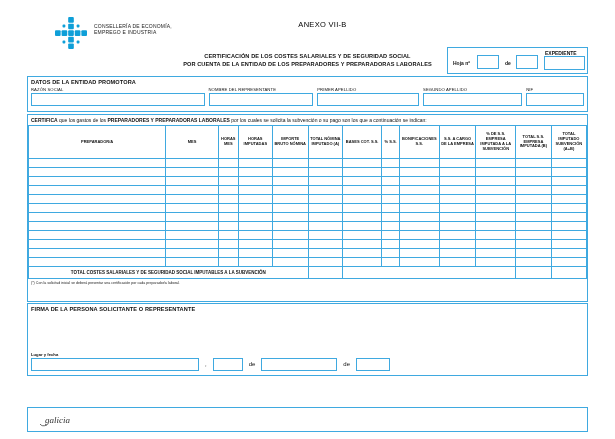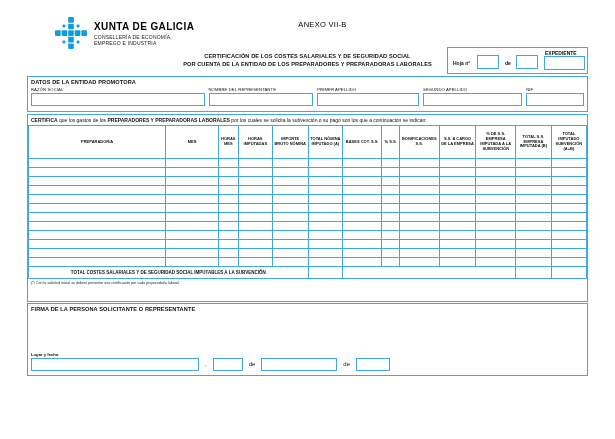--- a/index.html
+++ b/index.html
@@ -93,21 +93,20 @@
         <rect x="7" y="14" width="6" height="6" rx="1"></rect>
         <rect x="21" y="14" width="6" height="6" rx="1"></rect>
         <rect x="28" y="14" width="6" height="6" rx="1"></rect>
         <rect x="8" y="8" width="3" height="3" rx="1"></rect>
         <rect x="23" y="8" width="3" height="3" rx="1"></rect>
         <rect x="8" y="25" width="3" height="3" rx="1"></rect>
         <rect x="23" y="25" width="3" height="3" rx="1"></rect>
       </g>
     </svg>
     <div class="logo-texts">
-      <div class="logo-title">XUNTA DE GALICIA</div>
       <div class="logo-sub">
         <div>CONSELLERÍA DE ECONOMÍA,</div>
         <div>EMPREGO E INDUSTRIA</div>
       </div>
     </div>
   </div>
   <div class="anexo">ANEXO VII-B</div>
 
   <div class="form-title">
     <div>CERTIFICACIÓN DE LOS COSTES SALARIALES Y DE SEGURIDAD SOCIAL</div>
@@ -389,14 +388,20 @@
         <span class="sep">,</span>
         <input class="fld lf-dia" style="">
         <span class="sep">de</span>
         <input class="fld lf-mes" style="">
         <span class="sep">de</span>
         <input class="fld lf-ano" style="">
       </div>
     </div>
   </div>
 
+  <div class="sect" id="footer">
+    <svg width="70" height="18" viewBox="0 0 70 18" xmlns="http://www.w3.org/2000/svg">
+      <path d="M4 13 q2 3 7 1" stroke="#444" stroke-width="0.8" fill="none"></path>
+      <text x="9" y="12" font-size="9" font-style="italic" font-family="Liberation Serif, serif" fill="#333">galicia</text>
+    </svg>
+  </div>
 
 </div>
 
 </body></html>

